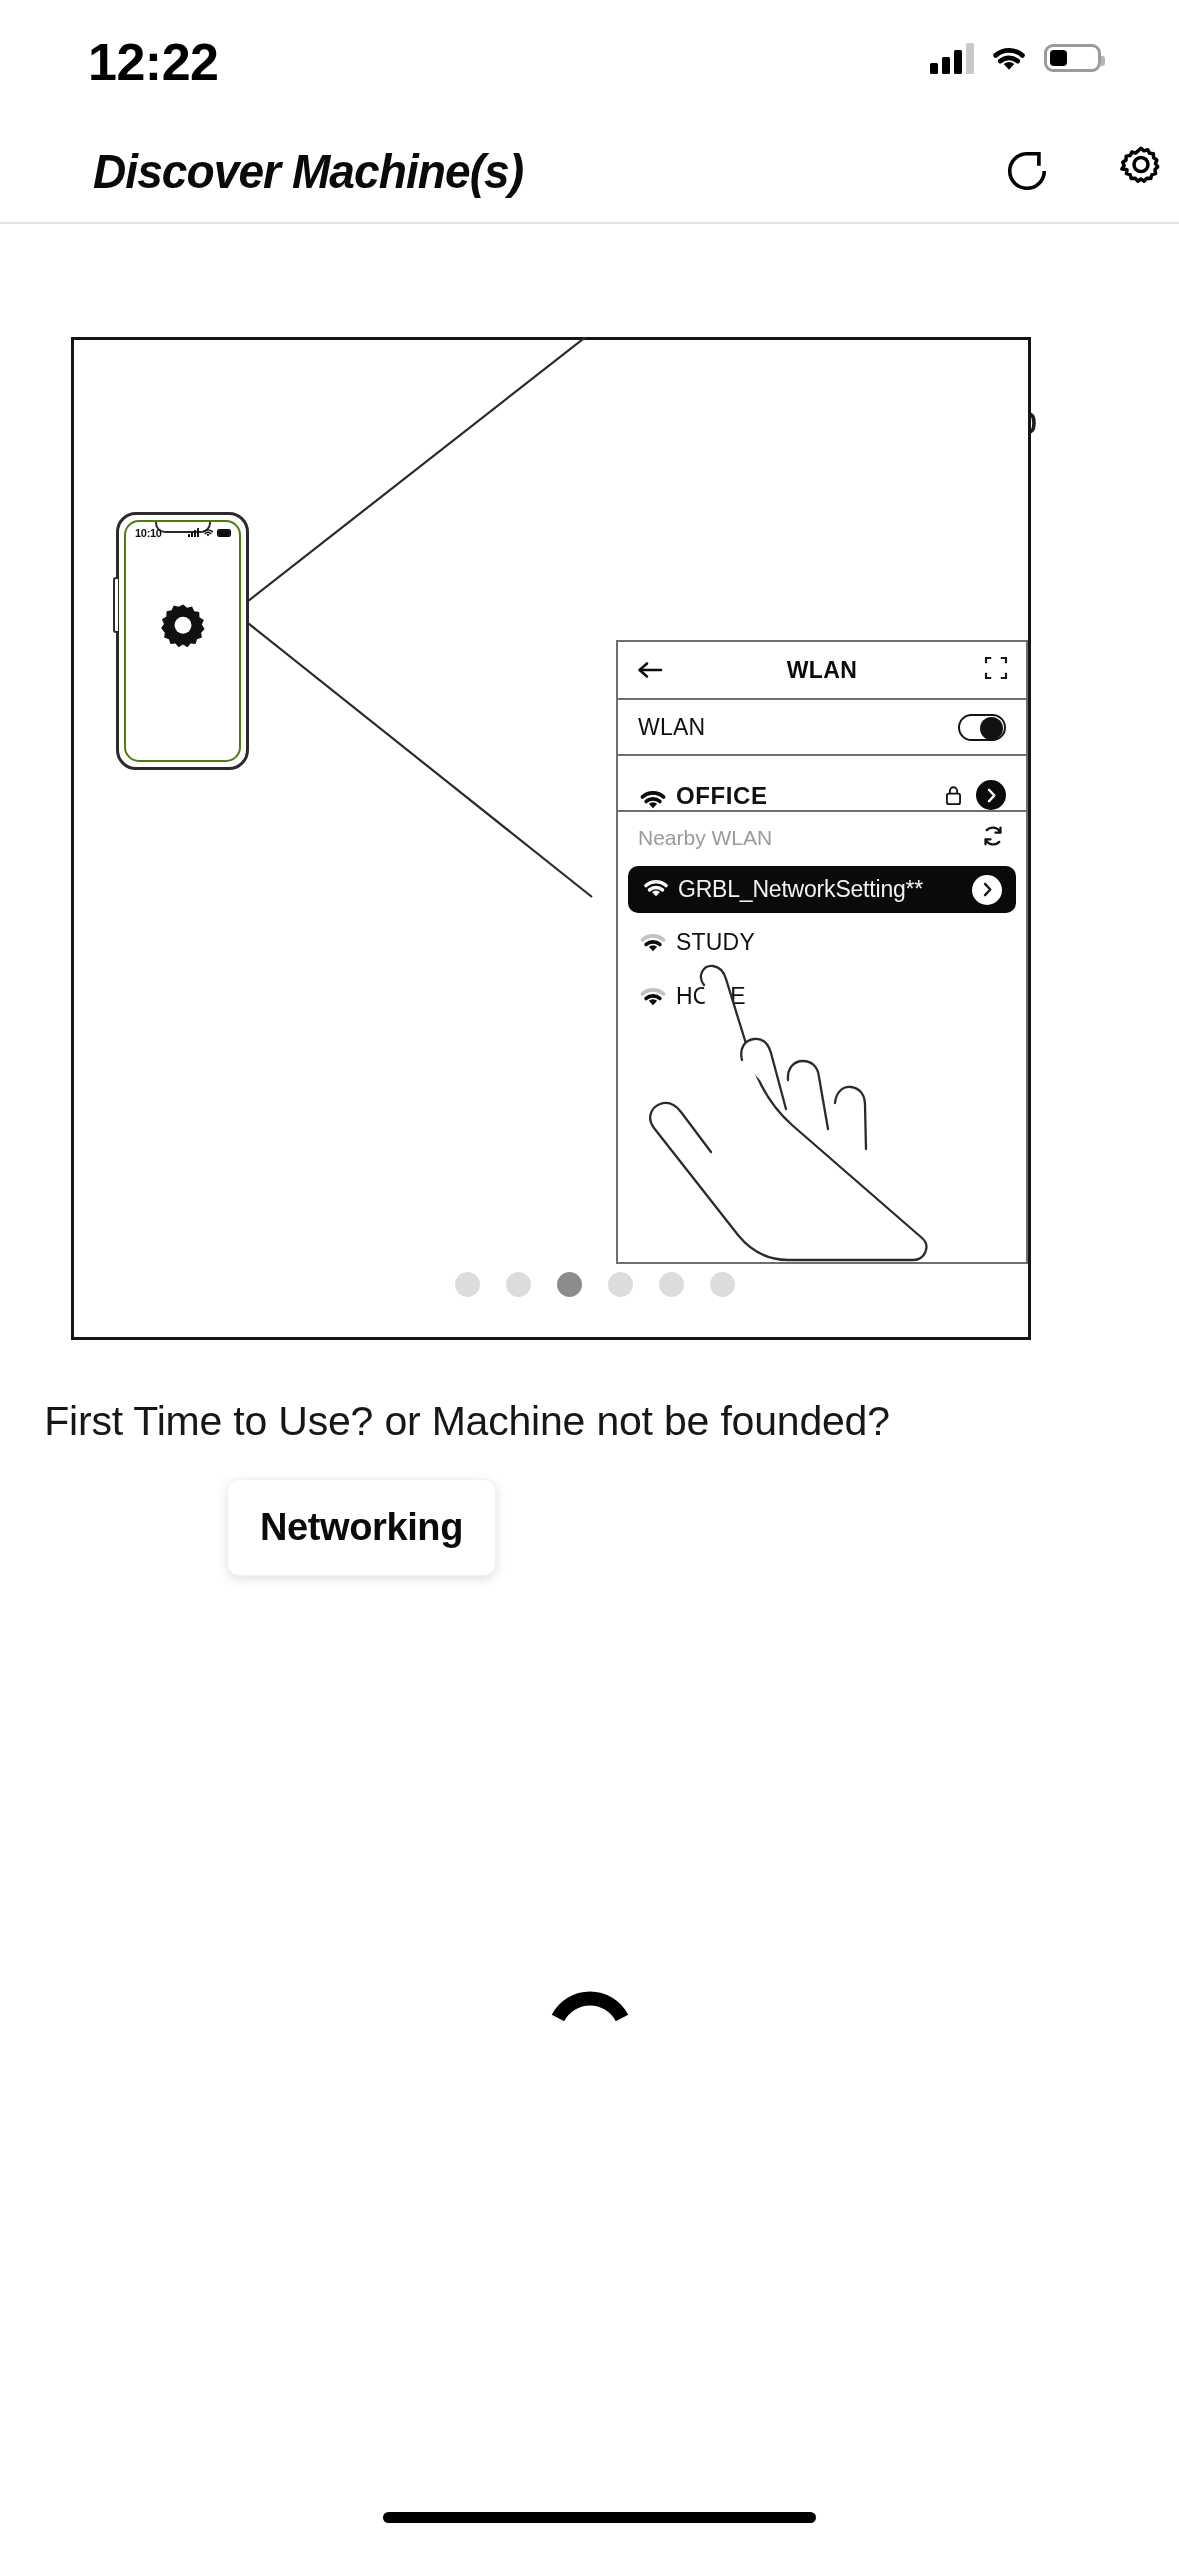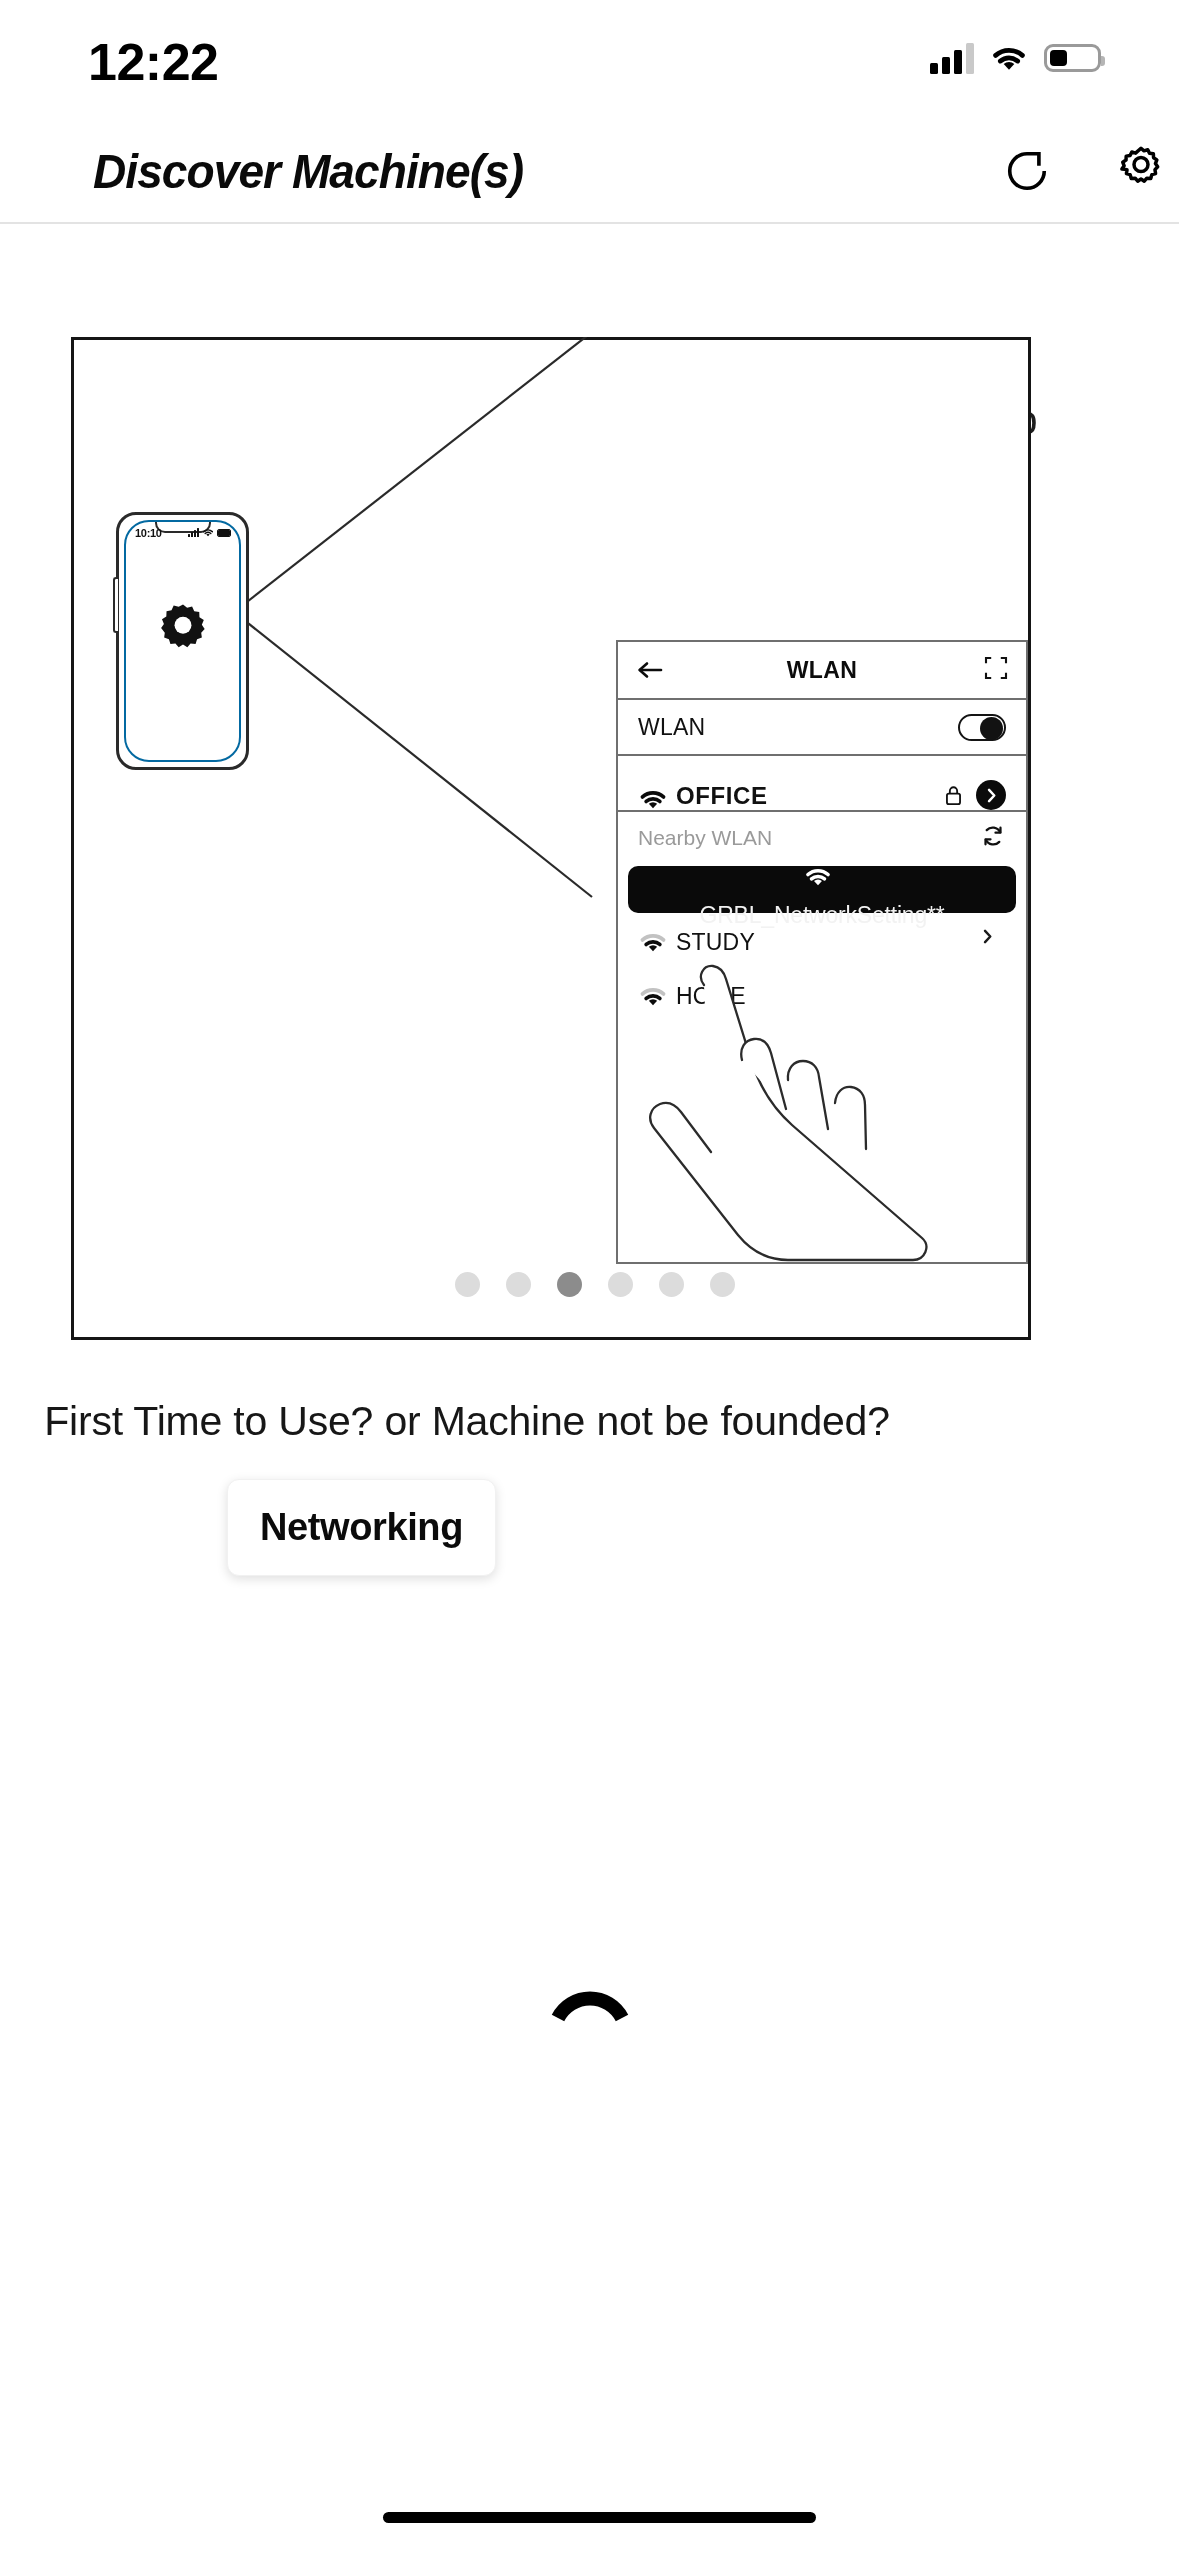--- a/index.html
+++ b/index.html
@@ -85,21 +85,21 @@
   }
 
   
   .phone{
     position:absolute; left:116px; top:512px;
     width:133px; height:258px;
     border:3px solid #2a2a2a; border-radius:20px; background:#fff;
   }
   .phone-screen{
     position:absolute; inset:5px;
-    border:2px solid #0369a1; border-radius:25px; background:#fff; overflow:hidden;
+    border:2px solid #4d7c0f; border-radius:15px; background:#fff; overflow:hidden;
   }
   .phone-notch{
     position:absolute; left:50%; top:-2px; transform:translateX(-50%);
     width:56px; height:13px; background:#fff;
     border:2px solid #2a2a2a; border-top:none;
     border-radius:0 0 10px 10px;
   }
   .phone-time{
     position:absolute; left:9px; top:5px;
     font-size:11px; font-weight:700; color:#111; letter-spacing:-0.3px;
@@ -169,21 +169,21 @@
   .row-office .label{ font-weight:700; font-size:24px; letter-spacing:0.6px; }
 
   .nearby{
     display:flex; align-items:center; padding:0 20px; height:52px;
   }
   .nearby .t{ font-size:21px; color:#9a9a9a; }
   .nearby .refresh{ margin-left:auto; }
 
   .row-hl{
     margin:2px 10px; height:47px; border-radius:10px;
-    background:#0a0a0a; display:flex; align-items:center; padding:0 14px;flex-direction:column;
+    background:#0a0a0a; display:flex; align-items:center; padding:0 14px;
   }
   .row-hl .label{ color:#f2f2f2; font-size:23px; letter-spacing:-0.2px; white-space:nowrap; }
   .row-hl .wifi-ic{ width:36px; flex:0 0 36px; }
   .chev-white{
     margin-left:auto; width:30px; height:30px; border-radius:50%;
     background:#fff; display:flex; align-items:center; justify-content:center;
   }
   .chev-black{
     width:30px; height:30px; border-radius:50%;
     background:#0b0b0b; display:flex; align-items:center; justify-content:center;

